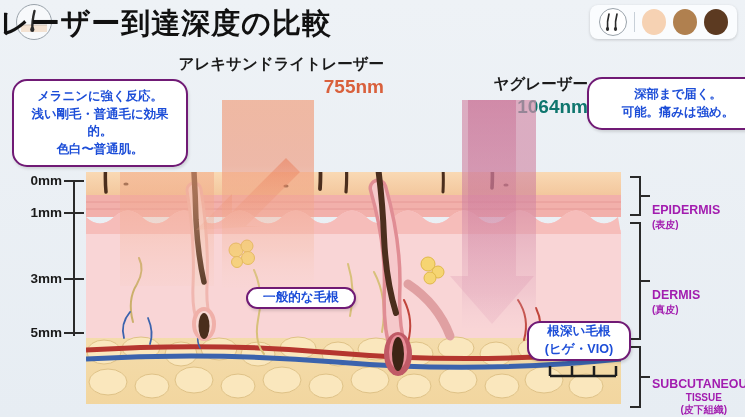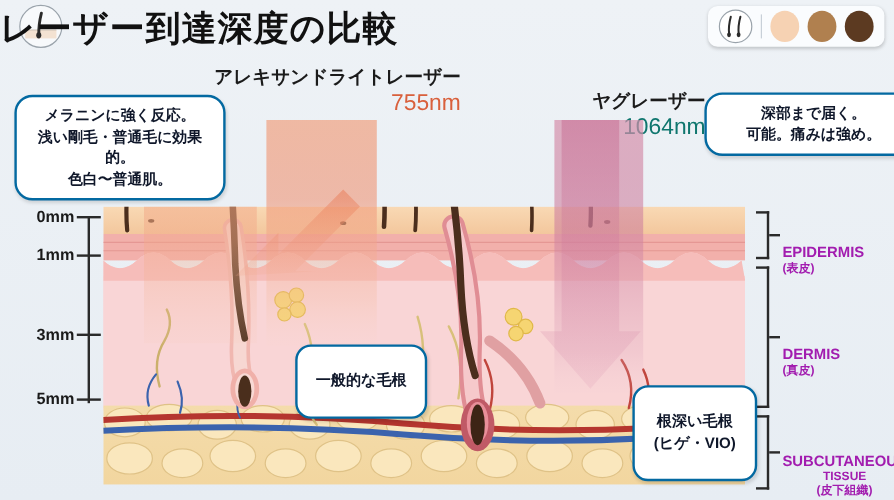--- a/index.html
+++ b/index.html
@@ -35,32 +35,32 @@
     width:28px; height:28px; border-radius:50%;
     border:1.3px solid #9aa3ab; background:#fff;
     display:flex; align-items:center; justify-content:center; overflow:hidden;
   }
   .tone-div { width:1px; height:20px; background:#c8d0d8; }
   .tone-dot { width:24px; height:26px; border-radius:50%; }
 
   
   .laser-head { position:absolute; text-align:right; }
   .laser-head .nm-name { font-size:15.5px; font-weight:bold; color:#1b1b1b; white-space:nowrap; }
-  .laser-head .nm-val  { font-size:19px; font-weight:normal; margin-top:1px; }
+  .laser-head .nm-val  { font-size:19px; font-weight:bold; margin-top:1px; }
 
   
   .callout {
-    position:absolute; background:#fff; border:2px solid #0369a1;
+    position:absolute; background:#fff; border:2px solid #701a75;
     border-radius:15px; padding:7px 10px; text-align:center;
-    font-size:12.4px; font-weight:bold; color:#0f172a; line-height:1.42;
+    font-size:12.4px; font-weight:bold; color:#1d4ed8; line-height:1.42;
     box-shadow:1px 2px 3px rgba(0,0,0,.13);
   }
   .callout .tail { position:absolute; width:0; height:0; }
 
-  .callout.small { font-size:12.6px; border-width:2px; border-radius:13px; padding:20px 9px; }
+  .callout.small { font-size:12.6px; border-width:2px; border-radius:13px; padding:0 9px; }
 
   
   #skin { position:absolute; left:86px; top:172px; width:535px; height:232px; overflow:hidden; }
 
   
   .ruler { position:absolute; left:62px; top:180px; width:22px; height:156px; }
   .ruler-line { position:absolute; left:11px; top:0; width:2px; height:156px; background:#2a2a2a; }
   .tick { position:absolute; left:2px; width:20px; height:2px; background:#2a2a2a; }
   .tick-label {
     position:absolute; right:0; font-size:13.5px; font-weight:bold;

